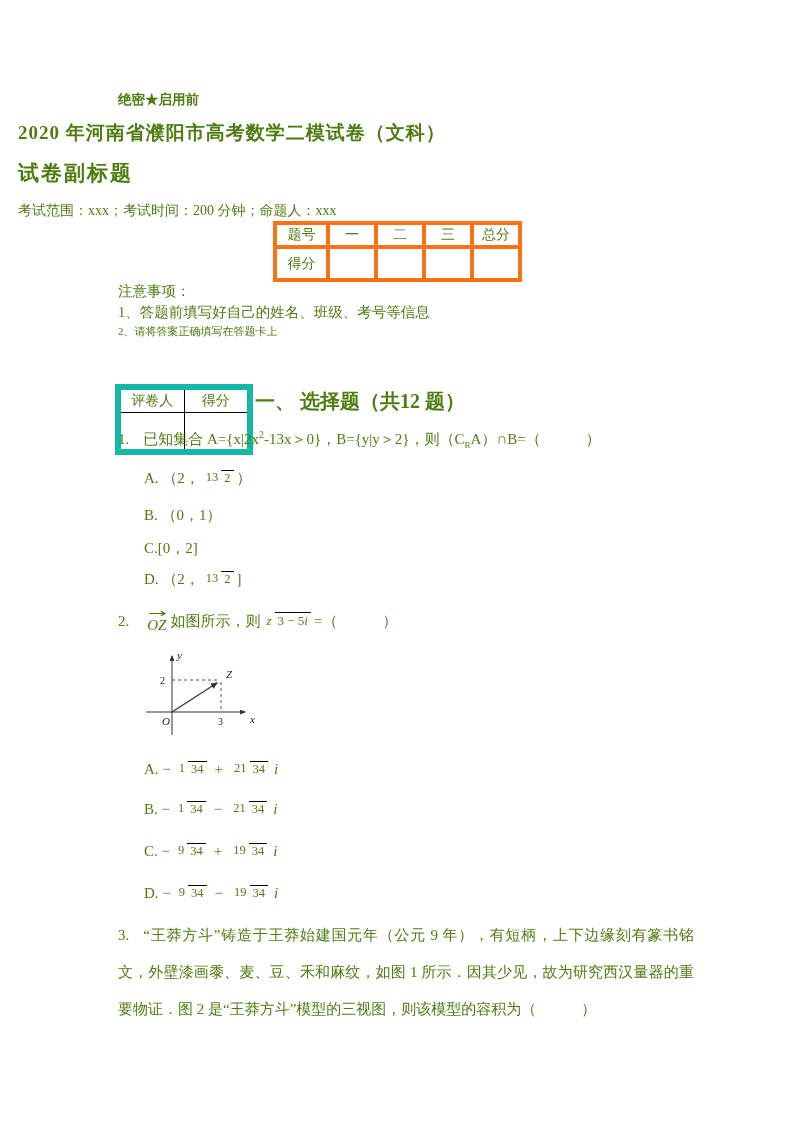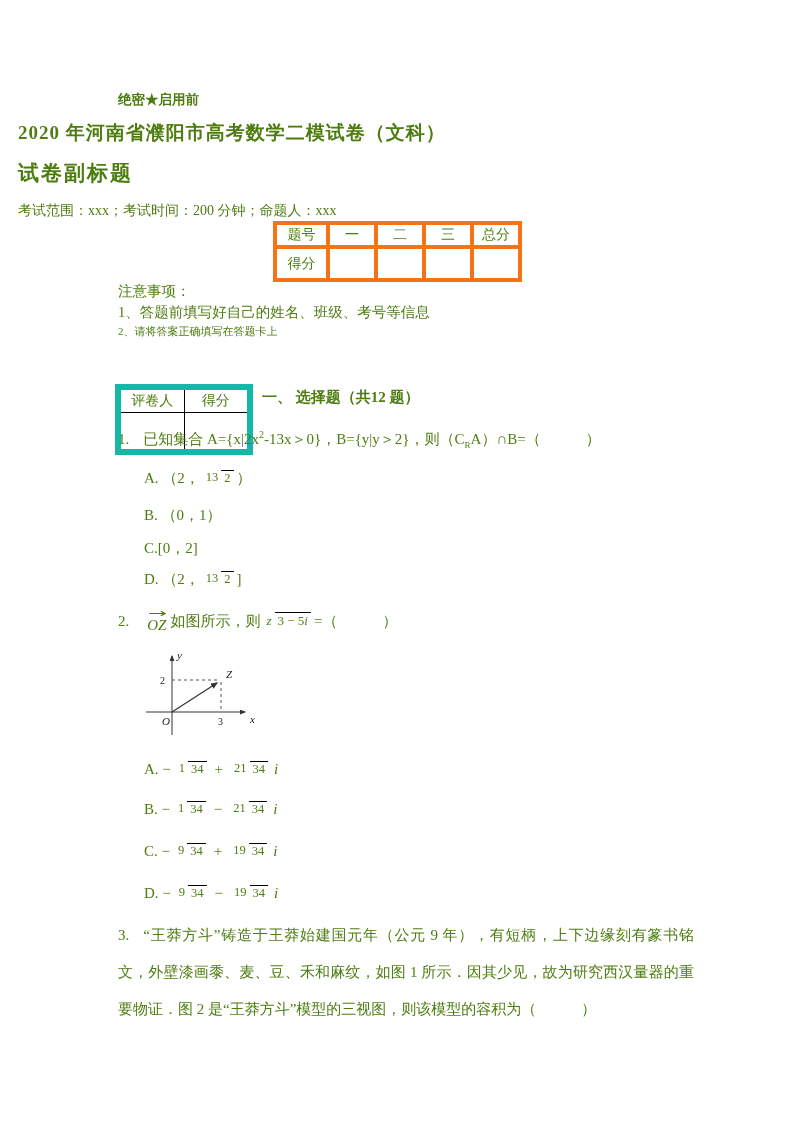--- a/index.html
+++ b/index.html
@@ -31,21 +31,21 @@
 
   .notes-title { left:118px; top:282px; font-size:14.5px; }
   .note-1 { left:118px; top:303px; font-size:14.5px; }
   .note-2 { left:118px; top:324px; font-size:11px; }
 
   .grader-table { left:115px; top:360px; font-size:14px; border:6px solid #14b8a6;margin-top:24px; }
   .grader-table td { border:1px solid #000; text-align:center; padding:0; width:66px; }
   .grader-table .gh td { height:25px; }
   .grader-table .gb td { height:40px; }
 
-  .section-heading { left:262px; top:388px; font-size:15px; font-weight:bold; }
+  .section-heading { left:255px; top:388px; font-size:20px; font-weight:bold; }
 
   .qline { font-size:15px; white-space:nowrap; }
   .qnum { display:inline-block; margin-right:14px; }
   sup { font-size:10px; }
   sub { font-size:9px; }
 
   .q1 { left:118px; top:429px; }
   .opt { left:144px; font-size:15px; display:flex; align-items:center; }
   .q1-a { top:463px; height:30px; }
   .q1-b { top:506px; }

